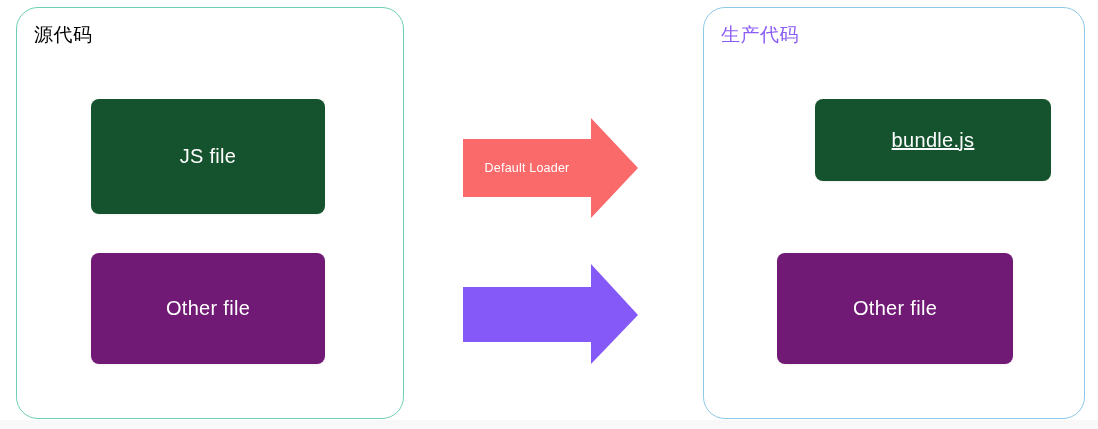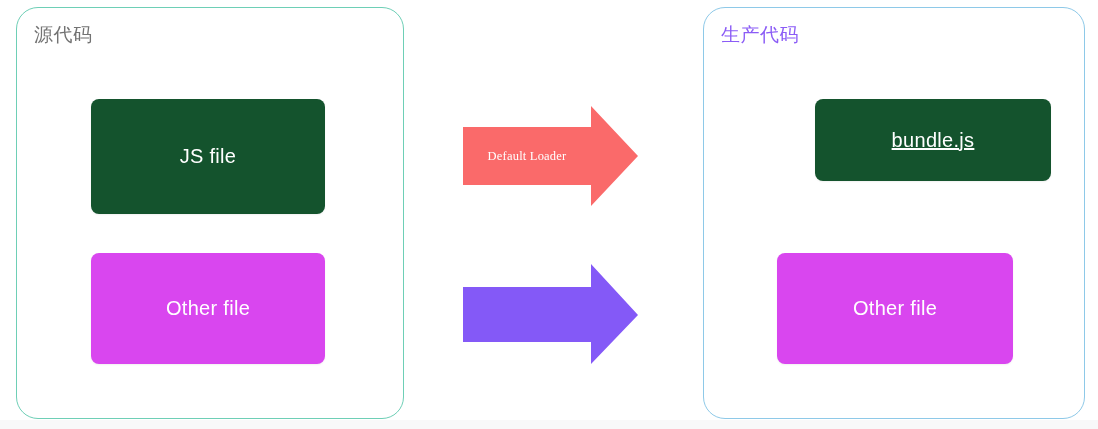--- a/index.html
+++ b/index.html
@@ -50,42 +50,42 @@
   .panel-label {
     position: absolute;
     left: 17px;
     top: 14px;
     font-size: 19px;
     line-height: 26px;
     letter-spacing: 0.5px;
     white-space: nowrap;
   }
   .panel.source .panel-label {
-    color: #737373;
+    color: #000000;
   }
   .panel.production .panel-label {
     color: #8b5cf6;
   }
 
   
   .file-box {
     position: absolute;
     box-sizing: border-box;
     border-radius: 8px;
     display: flex;
     align-items: center;
     justify-content: center;
     color: #ffffff;
     font-size: 20px;
     letter-spacing: 0.3px;
     white-space: nowrap;
     box-shadow: 0 1px 2px rgba(0,0,0,0.06);
   }
   .file-box.red    { background: #14532d; }
-  .file-box.purple { background: #d946ef; }
+  .file-box.purple { background: #701a75; }
 
   .box-js-file     { left: 91px;  top: 99px;  width: 234px; height: 115px; }
   .box-other-file  { left: 91px;  top: 253px; width: 234px; height: 111px; }
   .box-bundle-js   { left: 815px; top: 99px;  width: 236px; height: 82px; text-decoration: underline; }
   .box-other-out   { left: 777px; top: 253px; width: 236px; height: 111px; }
 
   
   .arrow {
     position: absolute;
     width: 175px;
@@ -105,21 +105,21 @@
     height: 100px;
     display: flex;
     align-items: center;
     justify-content: center;
     color: #ffffff;
     font-size: 12.5px;
     letter-spacing: 0.2px;
     white-space: nowrap;
     pointer-events: none;
   }
-  .arrow-default { left: 463px; top: 106px; font-family: Liberation Serif, serif; }
+  .arrow-default { left: 463px; top: 118px; }
   .arrow-other   { left: 463px; top: 264px; }
 </style>
 </head>
 <body>
 
 <div class="bottom-strip"></div>
 
 <div class="panel source">
   <div class="panel-label">源代码</div>
 </div>

